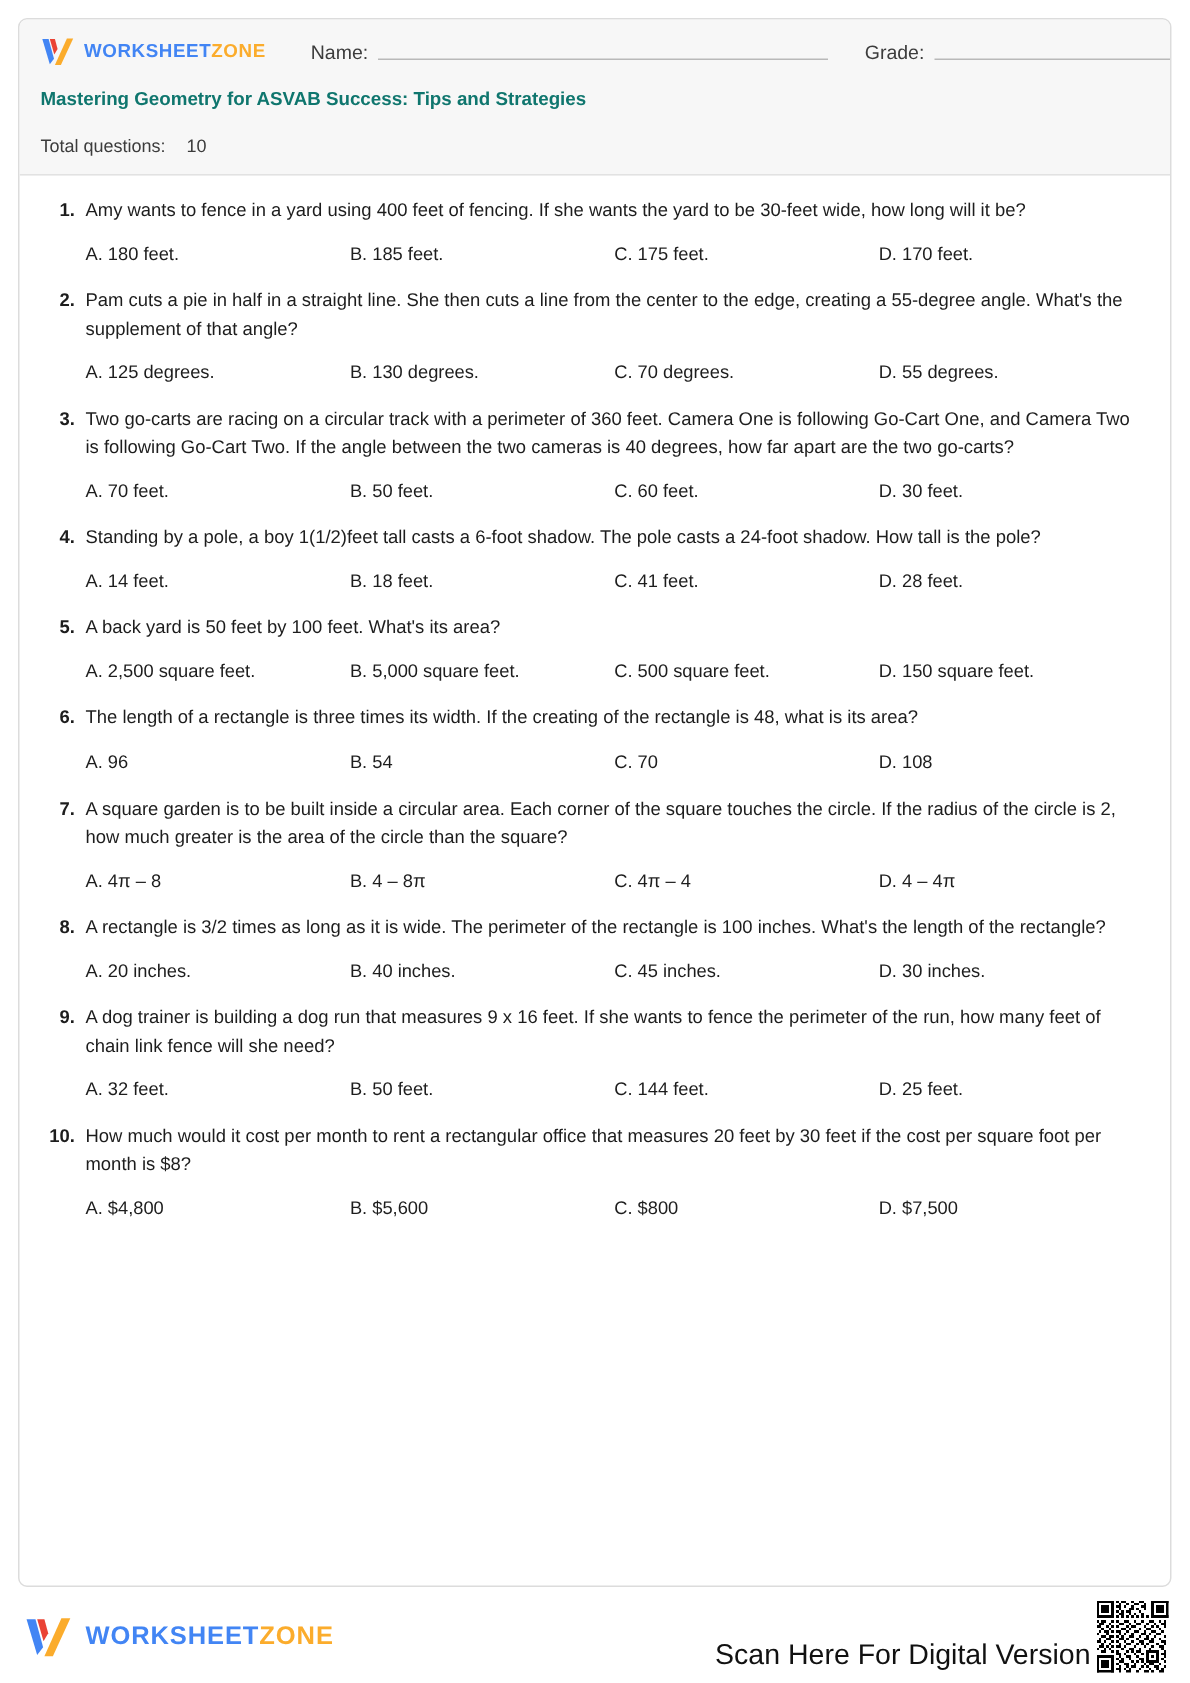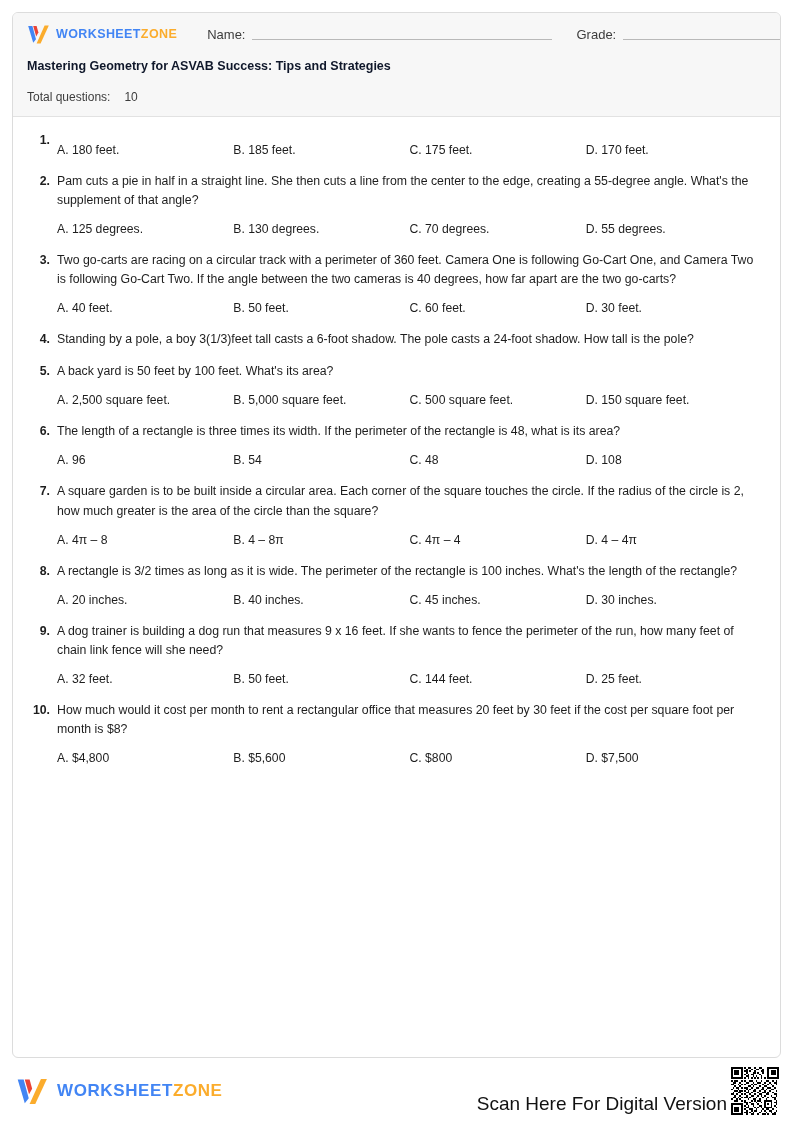--- a/index.html
+++ b/index.html
@@ -77,21 +77,21 @@
   .name-line { width: 300px; }
   .grade-line { width: 205px; }
   .field-grade { margin-left: 24px; }
 
   .hdr-row2 {
     padding: 2px 14px 12px 14px;
   }
   .wtitle {
     font-size: 12.5px;
     font-weight: bold;
-    color: #0f172a;
+    color: #0f766e;
     line-height: 1.5;
   }
   .wmeta {
     font-size: 12px;
     color: #3c3c3c;
     margin-top: 14px;
   }
   .wmeta .count { margin-left: 14px; }
 
   
@@ -201,20 +201,21 @@
         </div>
       </div>
 
     </div>
 
     <div class="card-body">
 
       <div class="q">
         <div class="q-num">1.</div>
         <div class="q-body">
+          <div class="q-text">Amy wants to fence in a yard using 400 feet of fencing. If she wants the yard to be 30-feet wide, how long will it be?</div>
           <div class="q-opts">
             <div class="opt">A. 180 feet.</div>
             <div class="opt">B. 185 feet.</div>
             <div class="opt">C. 175 feet.</div>
             <div class="opt">D. 170 feet.</div>
           </div>
         </div>
       </div>
 
       <div class="q">
@@ -228,56 +229,62 @@
             <div class="opt">D. 55 degrees.</div>
           </div>
         </div>
       </div>
 
       <div class="q">
         <div class="q-num">3.</div>
         <div class="q-body">
           <div class="q-text">Two go-carts are racing on a circular track with a perimeter of 360 feet. Camera One is following Go-Cart One, and Camera Two is following Go-Cart Two. If the angle between the two cameras is 40 degrees, how far apart are the two go-carts?</div>
           <div class="q-opts">
-            <div class="opt">A. 40 feet.</div>
+            <div class="opt">A. 70 feet.</div>
             <div class="opt">B. 50 feet.</div>
             <div class="opt">C. 60 feet.</div>
             <div class="opt">D. 30 feet.</div>
           </div>
         </div>
       </div>
 
       <div class="q">
         <div class="q-num">4.</div>
         <div class="q-body">
-          <div class="q-text">Standing by a pole, a boy 3(1/3)feet tall casts a 6-foot shadow. The pole casts a 24-foot shadow. How tall is the pole?</div>
+          <div class="q-text">Standing by a pole, a boy 1(1/2)feet tall casts a 6-foot shadow. The pole casts a 24-foot shadow. How tall is the pole?</div>
+          <div class="q-opts">
+            <div class="opt">A. 14 feet.</div>
+            <div class="opt">B. 18 feet.</div>
+            <div class="opt">C. 41 feet.</div>
+            <div class="opt">D. 28 feet.</div>
+          </div>
         </div>
       </div>
 
       <div class="q">
         <div class="q-num">5.</div>
         <div class="q-body">
           <div class="q-text">A back yard is 50 feet by 100 feet. What's its area?</div>
           <div class="q-opts">
             <div class="opt">A. 2,500 square feet.</div>
             <div class="opt">B. 5,000 square feet.</div>
             <div class="opt">C. 500 square feet.</div>
             <div class="opt">D. 150 square feet.</div>
           </div>
         </div>
       </div>
 
       <div class="q">
         <div class="q-num">6.</div>
         <div class="q-body">
-          <div class="q-text">The length of a rectangle is three times its width. If the perimeter of the rectangle is 48, what is its area?</div>
+          <div class="q-text">The length of a rectangle is three times its width. If the creating of the rectangle is 48, what is its area?</div>
           <div class="q-opts">
             <div class="opt">A. 96</div>
             <div class="opt">B. 54</div>
-            <div class="opt">C. 48</div>
+            <div class="opt">C. 70</div>
             <div class="opt">D. 108</div>
           </div>
         </div>
       </div>
 
       <div class="q">
         <div class="q-num">7.</div>
         <div class="q-body">
           <div class="q-text">A square garden is to be built inside a circular area. Each corner of the square touches the circle. If the radius of the circle is 2, how much greater is the area of the circle than the square?</div>
           <div class="q-opts">

